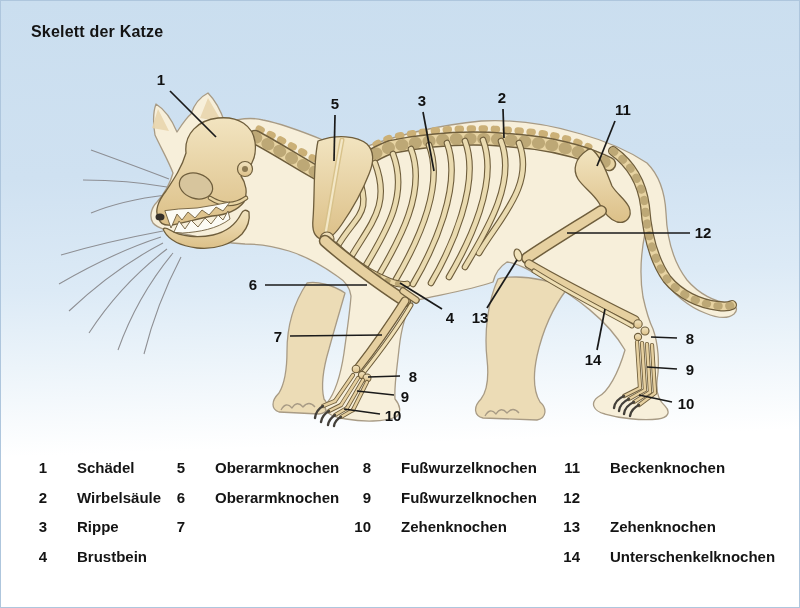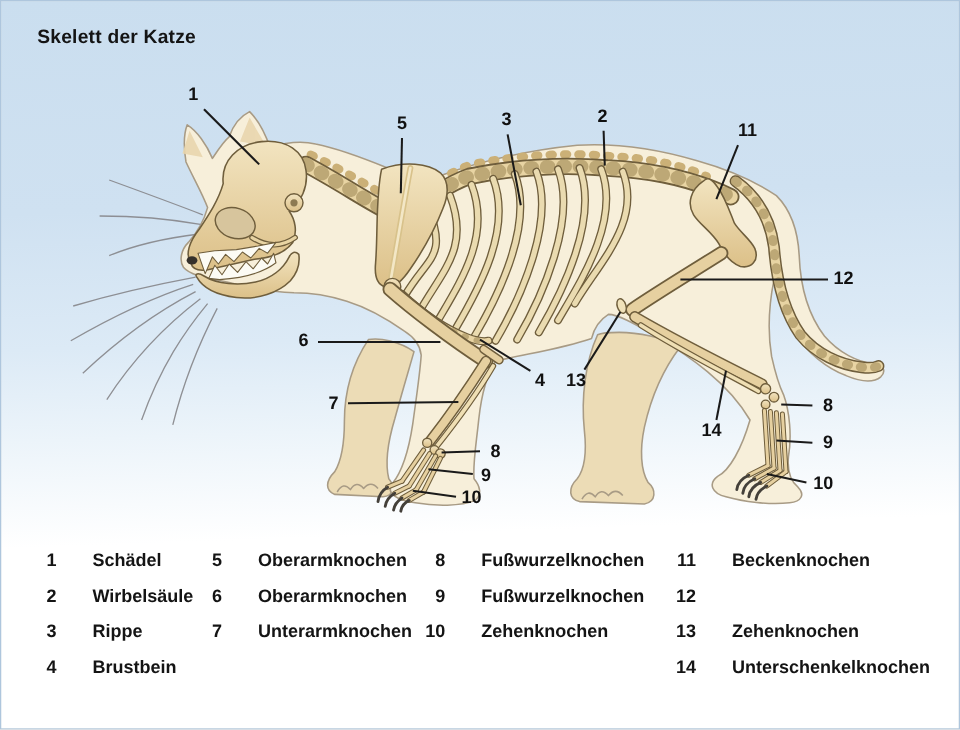--- a/index.html
+++ b/index.html
@@ -332,21 +332,20 @@
         <div class="legend-row">
           <span class="ln">5</span>
           <span class="ll">Oberarmknochen</span>
         </div>
         <div class="legend-row">
           <span class="ln">6</span>
           <span class="ll">Oberarmknochen</span>
         </div>
         <div class="legend-row">
           <span class="ln">7</span>
-          <span class="ll">Unterarmknochen</span>
         </div>
       </div>
       <div class="legend-col" style="left: 344px;">
         <div class="legend-row">
           <span class="ln">8</span>
           <span class="ll">Fußwurzelknochen</span>
         </div>
         <div class="legend-row">
           <span class="ln">9</span>
           <span class="ll">Fußwurzelknochen</span>

